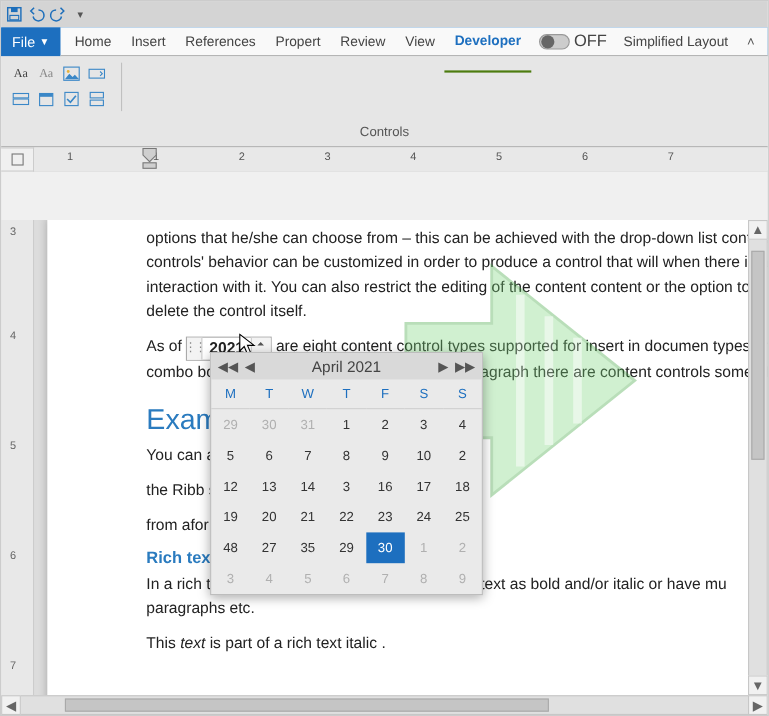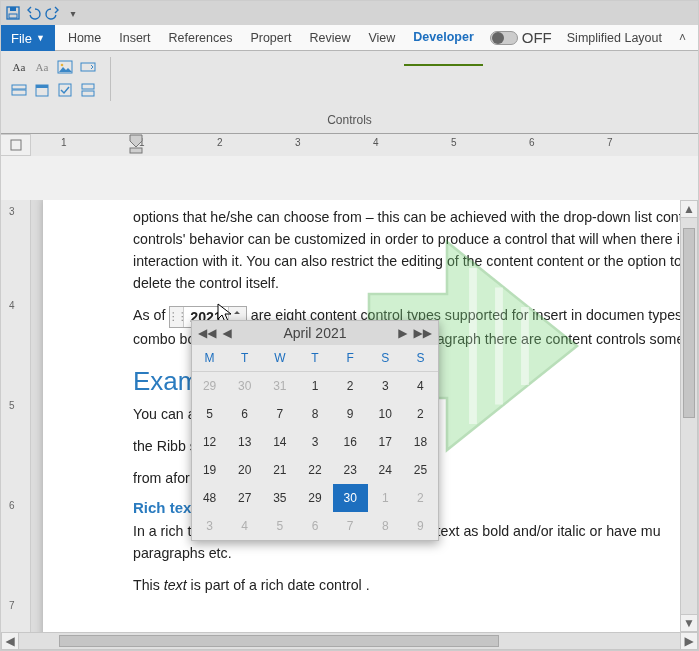--- a/index.html
+++ b/index.html
@@ -413,21 +413,21 @@
       <span class="bold">Propert</span>
     </p>
     <p>from afor</p>
 
     <div class="heading2">Rich text content control</div>
     <p>In a rich text content control, you can format the text as bold and/or italic or have mu paragraphs etc.</p>
     <p>
       <span>This </span>
       <span class="italic">text</span>
       <span> is part of a </span>
-      <span class="bold">rich date control</span>
+      <span class="bold">rich text italic</span>
       <span>.</span>
     </p>
   </div>
 </div>
 
 <div class="calendar">
   <div class="cal-header">
     <div class="cal-nav">
       <span>◀◀</span>
       <span>◀</span>

